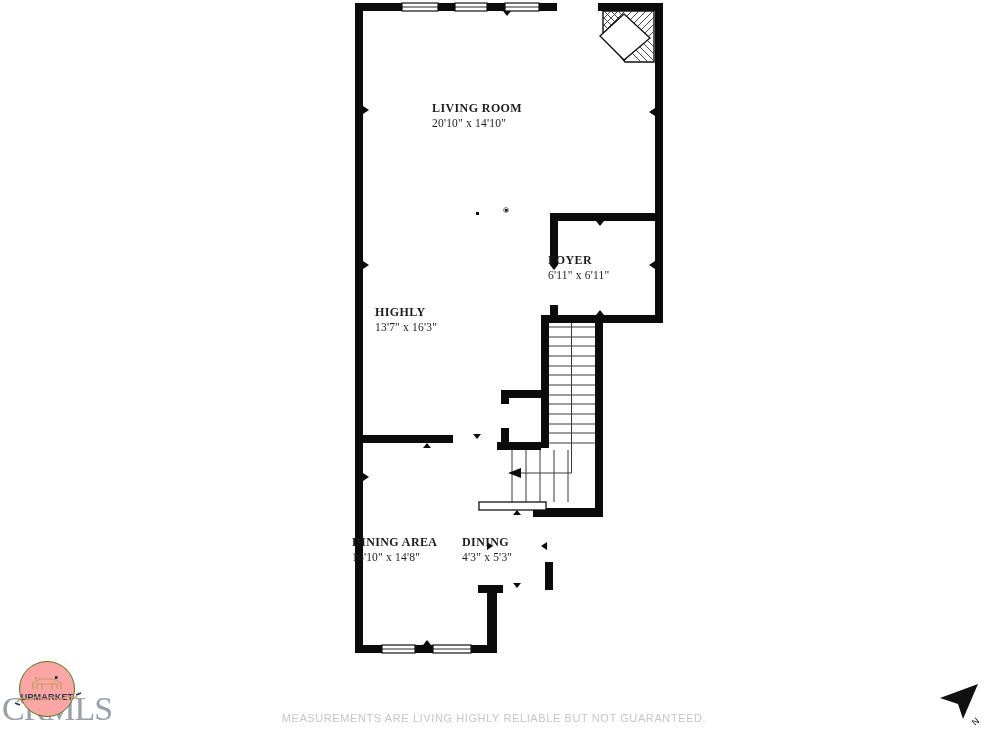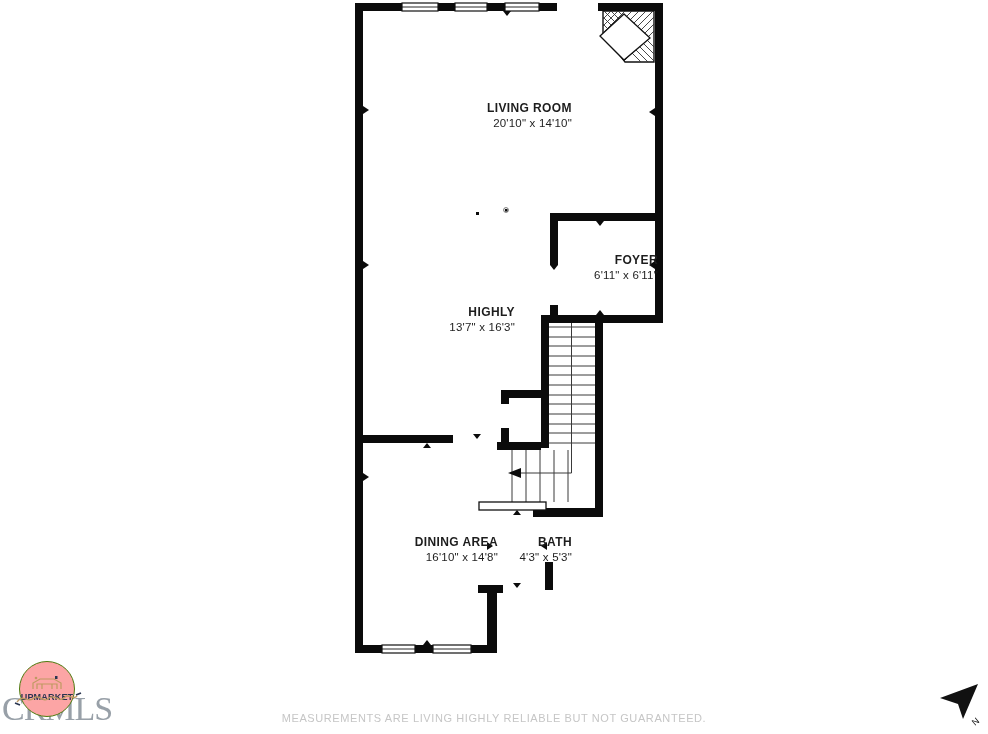--- a/index.html
+++ b/index.html
@@ -1,21 +1,21 @@
 <!DOCTYPE html>
 <html><head>
 <meta charset="utf-8">
 <style>
   html,body{margin:0;padding:0;background:#fff;}
   #canvas{
     position:relative;width:988px;height:734px;background:#fff;overflow:hidden;
     font-family:"Liberation Sans",sans-serif;
   }
   #plan-svg{position:absolute;left:0;top:0;}
-  .lbl{position:absolute;text-align:right;color:#1d1d1d;line-height:15px;z-index:4;}
+  .lbl{position:absolute;text-align:left;color:#1d1d1d;line-height:15px;z-index:4;font-family:Liberation Serif, serif;}
   .lbl .nm{font-size:12px;font-weight:bold;letter-spacing:.4px;display:block;}
   .lbl .dm{font-size:11.5px;letter-spacing:.2px;display:block;}
   #lbl-living{left:432px;top:101px;width:140px;}
   #lbl-bath{left:548px;top:253px;width:110px;}
   #lbl-kitchen{left:375px;top:305px;width:140px;}
   #lbl-dining{left:352px;top:535px;width:146px;}
   #lbl-foyer{left:462px;top:535px;width:110px;}
   .disclaimer{
     position:absolute;left:0;right:0;top:712px;text-align:center;
     font-size:11px;color:#c6c6c6;letter-spacing:.6px;z-index:4;
@@ -188,21 +188,21 @@
   </div>
   <div class="lbl" id="lbl-kitchen">
     <span class="nm">HIGHLY</span>
     <span class="dm">13'7" x 16'3"</span>
   </div>
   <div class="lbl" id="lbl-dining">
     <span class="nm">DINING AREA</span>
     <span class="dm">16'10" x 14'8"</span>
   </div>
   <div class="lbl" id="lbl-foyer">
-    <span class="nm">BATH</span>
+    <span class="nm">DINING</span>
     <span class="dm">4'3" x 5'3"</span>
   </div>
 
   <div class="disclaimer">MEASUREMENTS ARE LIVING HIGHLY RELIABLE BUT NOT GUARANTEED.</div>
 
   <div class="crmls">CRMLS</div>
 
   <div class="logo-circle">
     <svg width="34" height="15" viewBox="0 0 34 15">
       <g fill="none" stroke="#bf9a62" stroke-width="1.2">

